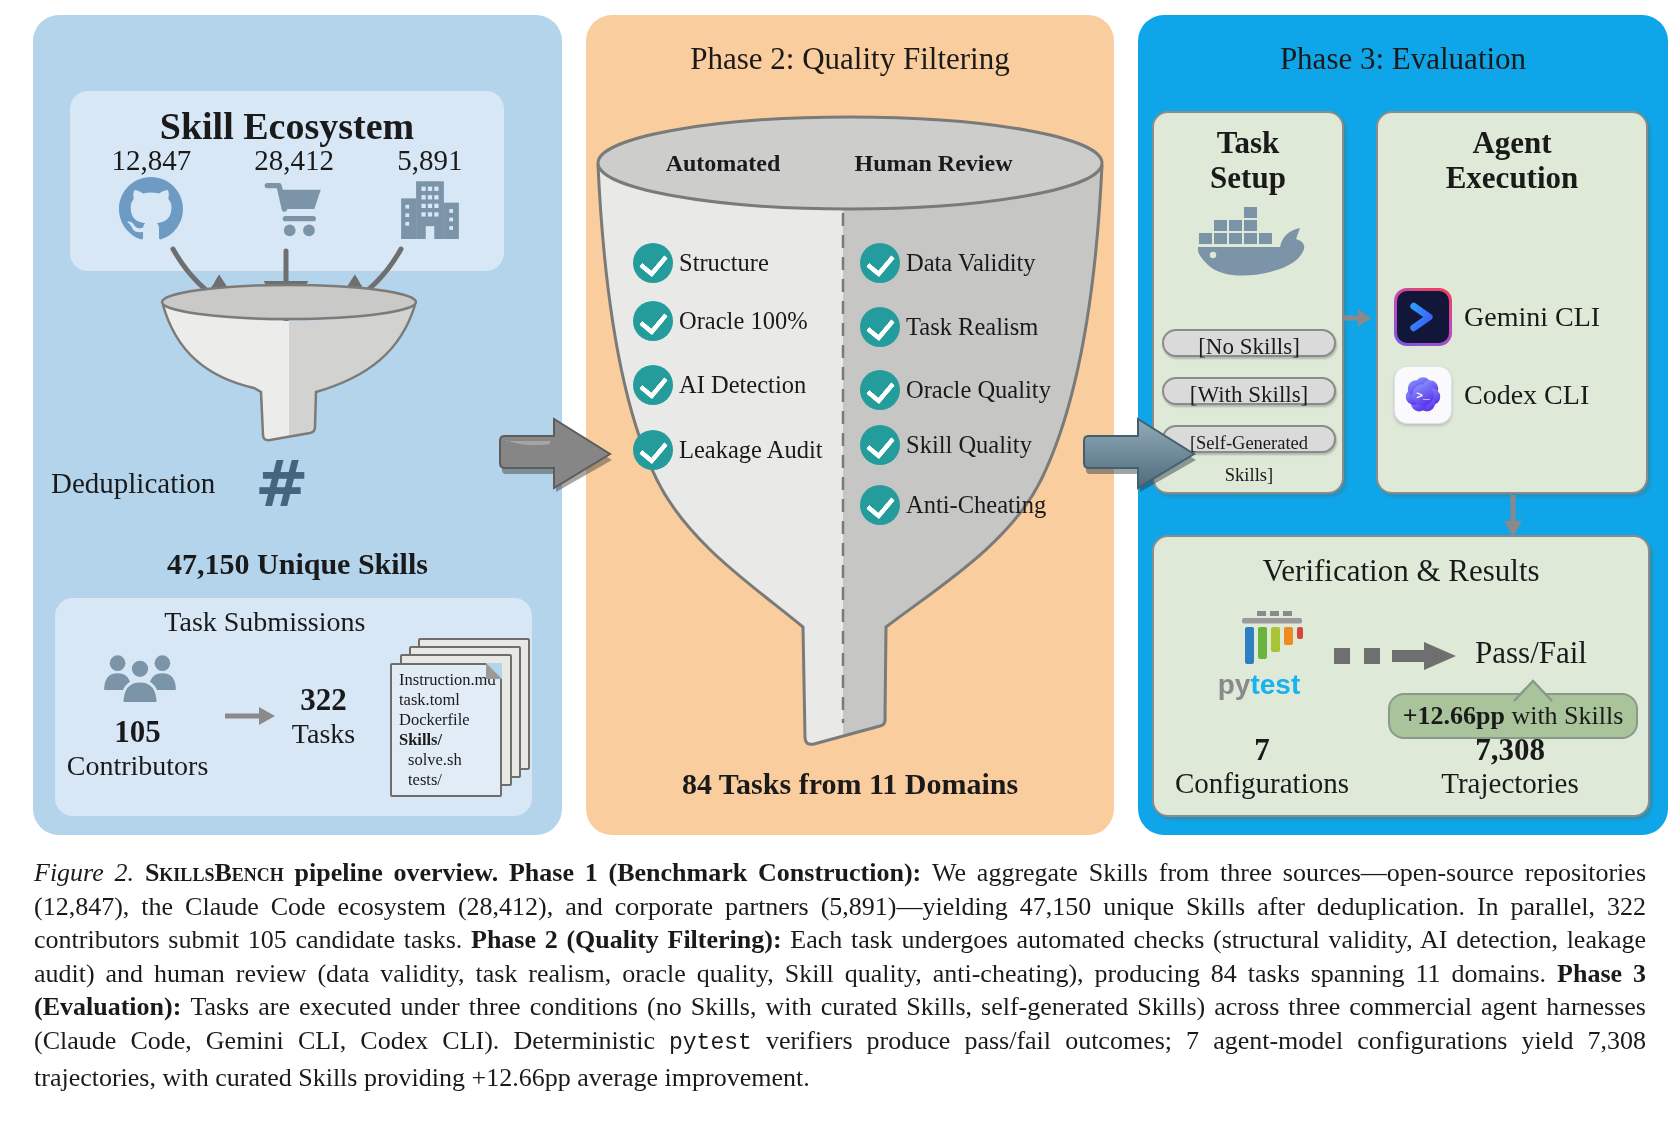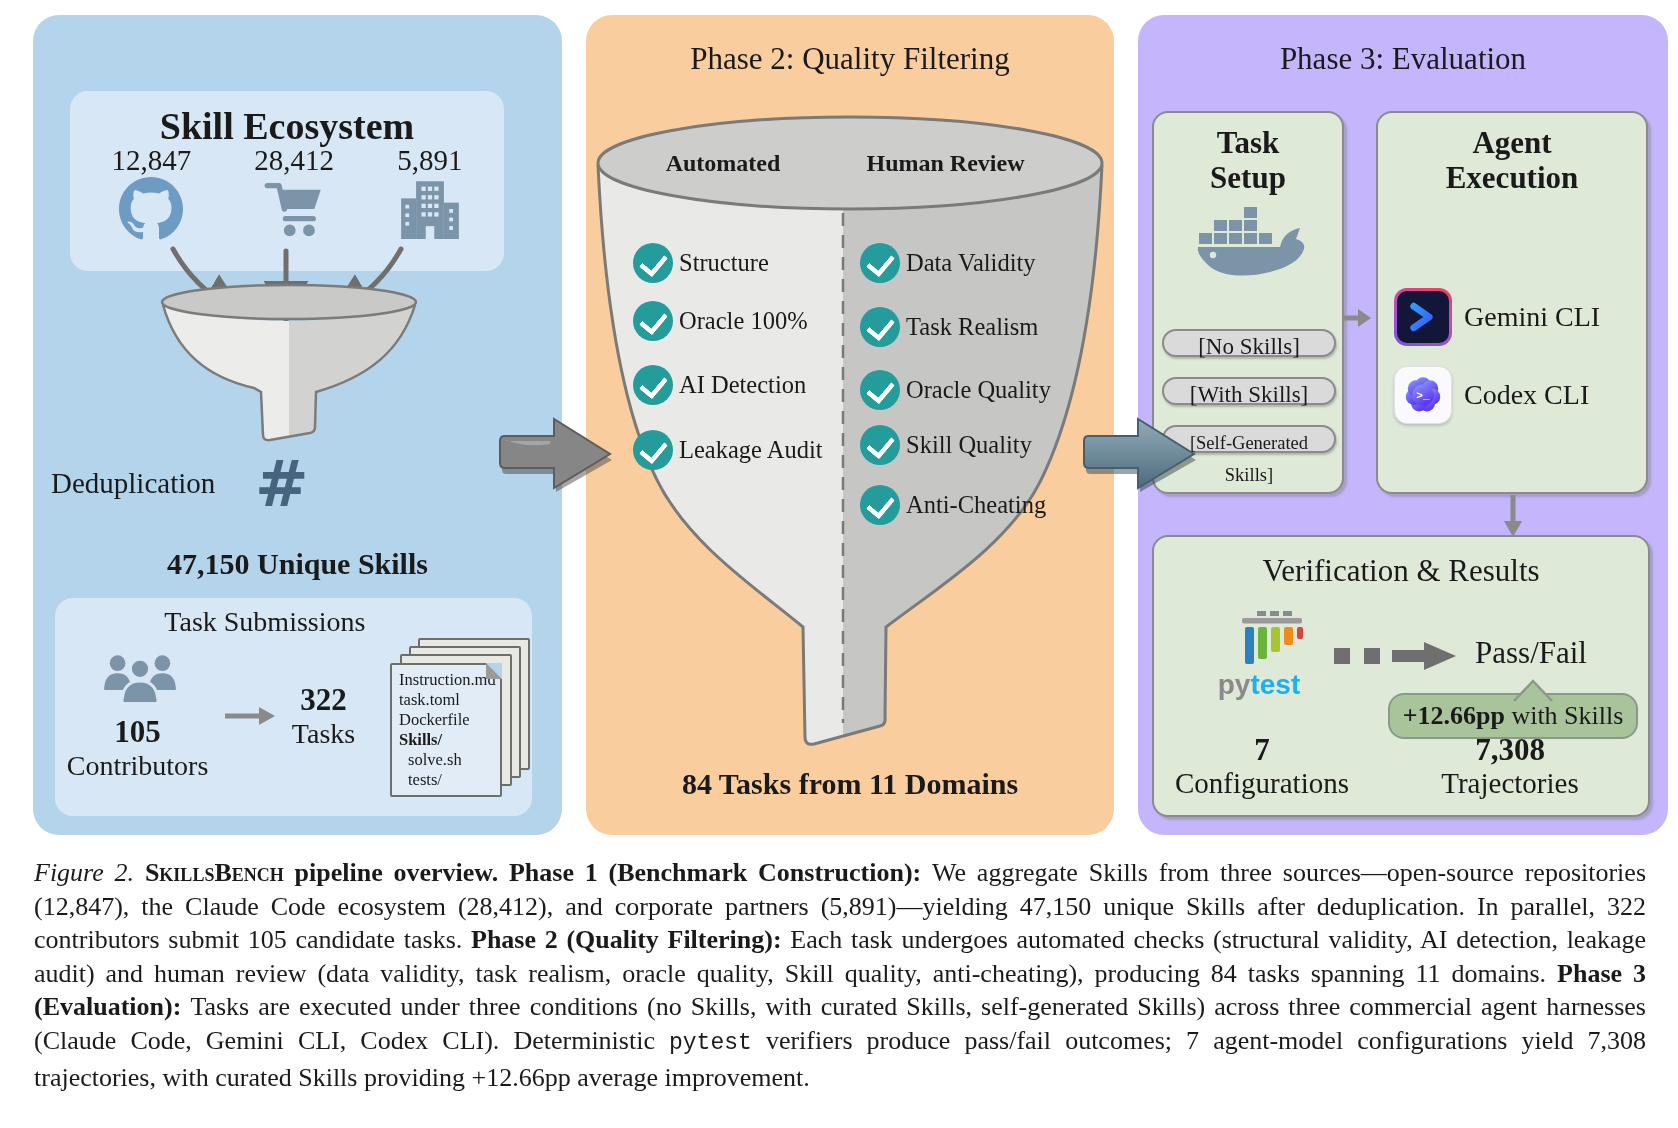--- a/index.html
+++ b/index.html
@@ -4,21 +4,21 @@
 <style>
   * { margin:0; padding:0; box-sizing:border-box; }
   html,body { background:#ffffff; }
   body { width:1678px; height:1128px; position:relative; font-family:"Liberation Serif", serif; color:#1a1a1a; }
   .abs { position:absolute; }
 
   
   .panel { position:absolute; top:15px; height:820px; border-radius:26px; }
   #panel1 { left:33px;   width:529px; background:#b4d4ec; }
   #panel2 { left:586px;  width:528px; background:#f9cd9d; }
-  #panel3 { left:1138px; width:530px; background:#c4b5fd; }
+  #panel3 { left:1138px; width:530px; background:#0ea5e9; }
   .panel-title { position:absolute; top:26px; left:0; width:100%; text-align:center; font-size:31px; }
 
   .subbox-blue { position:absolute; background:#d8e7f5; border-radius:18px; }
   .subbox-green { position:absolute; background:#dee9d8; border:2px solid #8b8b8b; border-radius:16px; box-shadow:3px 3px 2px rgba(95,105,90,.30);padding-left:6px; }
 
   
   #eco-box { left:37px; top:76px; width:434px; height:180px; }
   #eco-title { position:absolute; top:13px; width:100%; text-align:center; font-weight:bold; font-size:38px; }
   #eco-row { position:absolute; top:52px; left:0; width:100%; display:flex; justify-content:space-around; padding:0 10px; }
   .eco-src { display:flex; flex-direction:column; align-items:center; }
@@ -37,21 +37,21 @@
   .page.front { background:#e2ecf7; }
   #file-list { padding:5px 0 0 7px; }
   .file-line { font-size:16.5px; line-height:20px; white-space:nowrap; }
   .file-line.b { font-weight:bold; }
   .file-line.ind { padding-left:9px; }
   .dogear { position:absolute; right:-2px; top:-2px; width:0; height:0; border-top:16px solid #b4d4ec; border-left:16px solid #9a9a96; }
 
   
   .fun-header { position:absolute; top:135px; font-weight:bold; font-size:24px; z-index:2; }
   #hdr-auto { left:42px; width:190px; text-align:center; }
-  #hdr-human { left:252px; width:215px; text-align:center; }
+  #hdr-human { left:240px; width:215px; text-align:center; }
   .check-row { position:absolute; display:flex; align-items:center; gap:6px; z-index:2; height:40px; }
   .check-circle { width:40px; height:40px; border-radius:50%; background:#249c9c; position:relative; flex:0 0 40px; }
   .check-circle::after { content:""; position:absolute; left:12px; top:7px; width:12px; height:20px; border:solid #fff; border-width:0 5px 5px 0; border-radius:2px; transform:rotate(40deg); }
   .check-label { font-size:24.5px; white-space:nowrap; }
   #p2-result { position:absolute; left:0; top:752px; width:100%; text-align:center; font-weight:bold; font-size:30px; }
 
   
   #task-box { left:14px; top:96px; width:192px; height:383px; }
   #agent-box { left:238px; top:96px; width:272px; height:383px; }
   .box-title { position:absolute; top:12px; left:0; width:100%; text-align:center; font-weight:bold; font-size:31px; line-height:35px; }

